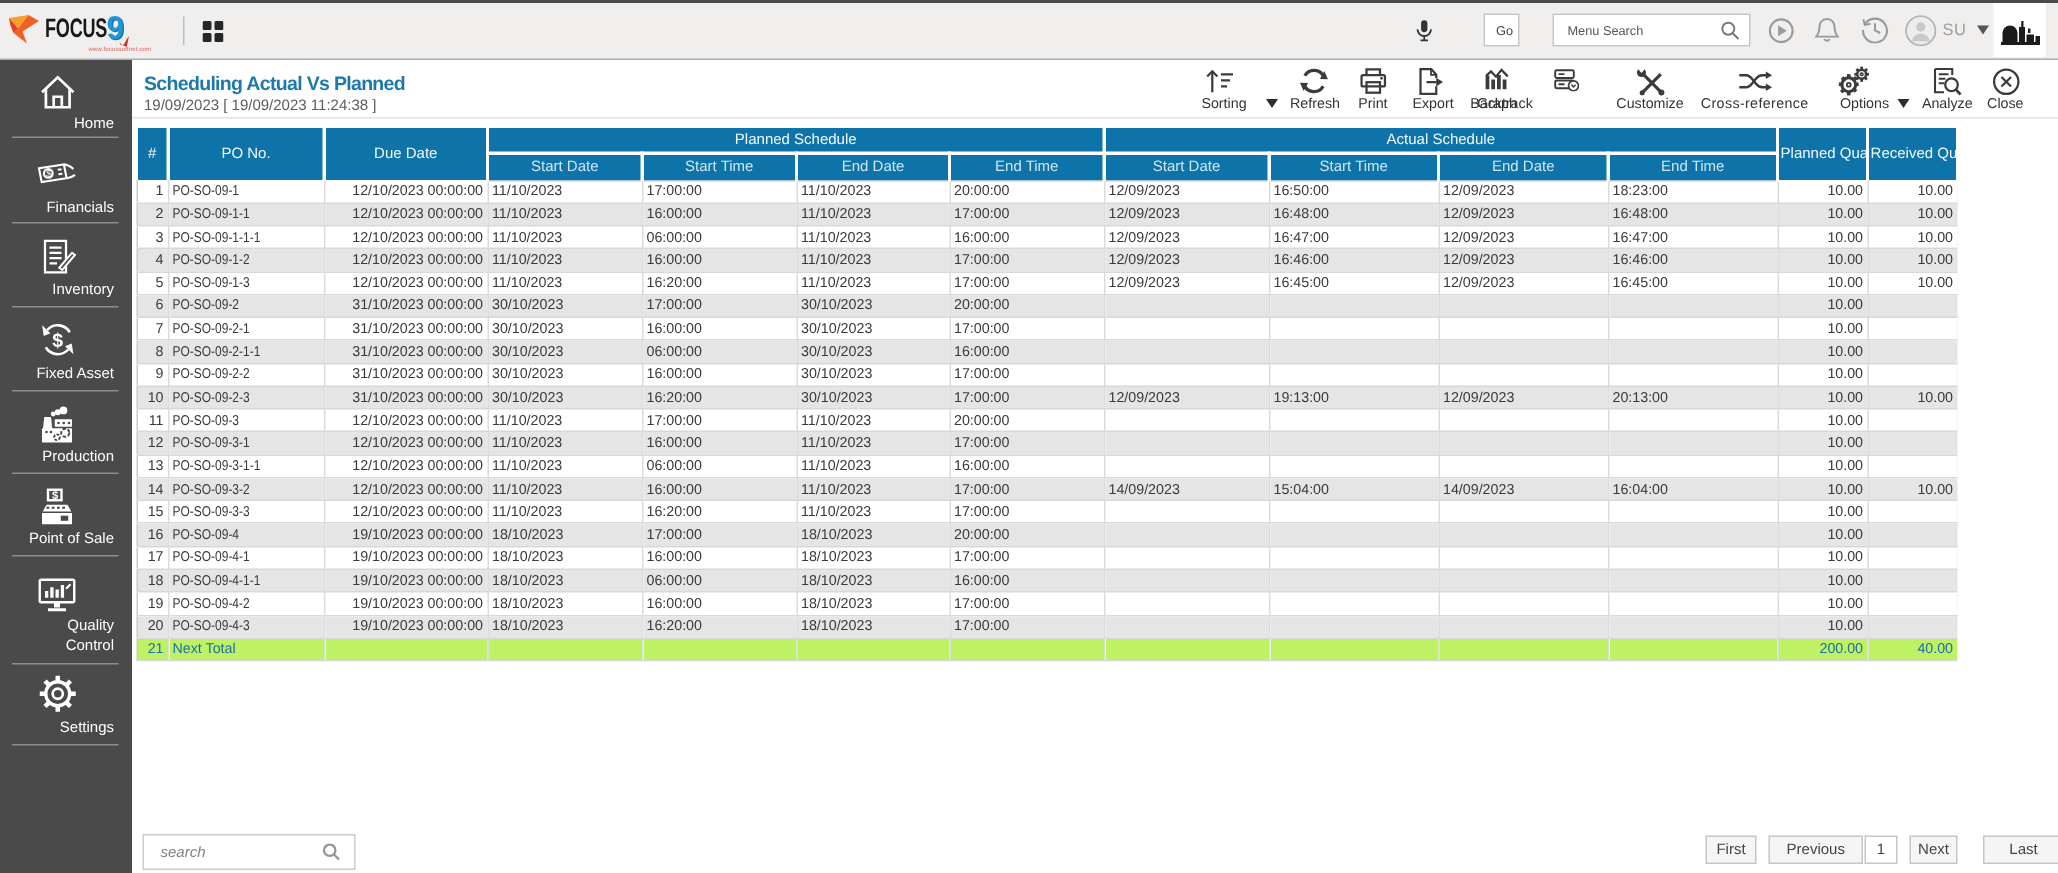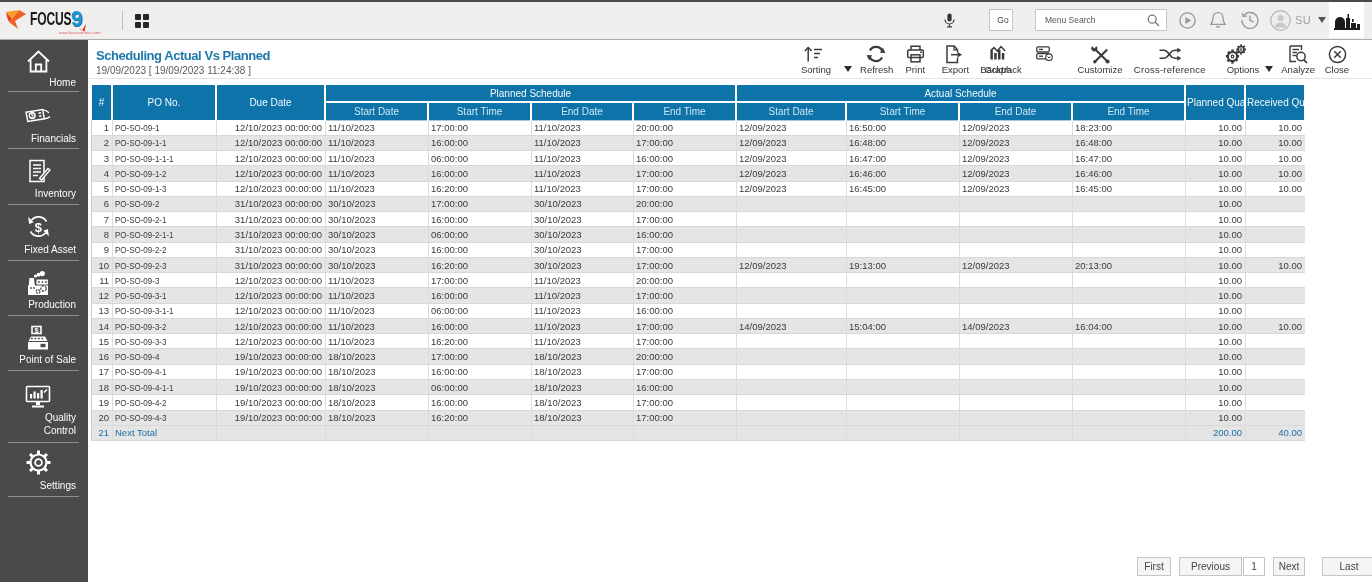--- a/index.html
+++ b/index.html
@@ -26,21 +26,21 @@
 #tablewrap{position:absolute;left:90px;top:85px;width:1215px;overflow:hidden}
 table{border-collapse:collapse;table-layout:fixed;width:1215px}
 th{background:#0d73a8;color:#f2fafd;font-weight:400;font-size:10px;border:2px solid #fff;border-bottom:none;border-top:none;overflow:hidden;white-space:nowrap}
 tr.grp th{height:17px;border-bottom:2px solid #fff}
 tr.sub th{height:18px;color:#cde7f5;border-bottom:1px solid #abc8d6}
 tr.grp th[rowspan]{border-bottom:none}
 th.qh{text-align:left;padding-left:1px}
 td{font-size:9.5px;color:#3a3a3a;height:15.27px;padding:0 2.5px;border-right:1px solid #dcdcdc;border-bottom:1px solid #d8d8d8;overflow:hidden;white-space:nowrap}
 tr.odd td{background:#fff}
 tr.even td{background:#e5e5e5}
-tr.gtot td{background:#e5e5e5;color:#1b6fa5}
+tr.gtot td{background:#bef264;color:#1b6fa5}
 td.tl{text-align:left}
 td.tr{text-align:right}
 table{border:1px solid #c9c9c9;border-top:none}
 .sq{display:inline-block;transform:scaleX(0.84);transform-origin:0 50%}
 
 #search{position:absolute;left:95px;top:555.5px;width:142px;height:24px;background:#fff;border:1px solid #ccc}
 #search .ph{position:absolute;left:11px;top:6px;font-size:10px;font-style:italic;color:#808080}
 .pgbtn{position:absolute;top:557px;height:19px;background:#f6f5f5;border:1px solid #c6c6c6;font-size:10px;color:#444;text-align:center;line-height:17px}
 </style>
 </head>
@@ -735,18 +735,25 @@
             <td></td>
             <td></td>
             <td></td>
             <td></td>
             <td class="tr">200.00</td>
             <td class="tr rqc">40.00</td>
           </tr>
 </tbody>
       </table>
 </div>
+<div id="search">
+      <span class="ph">search</span>
+<svg style="position:absolute;right:9px;top:5.5px" width="12" height="12" viewBox="0 0 12 12">
+        <circle cx="4.8" cy="4.8" r="3.8" fill="none" stroke="#949494" stroke-width="1.5"></circle>
+        <line x1="7.7" y1="7.7" x2="11" y2="11" stroke="#949494" stroke-width="1.5"></line>
+      </svg>
+</div>
 <div class="pgbtn" style="left:1137px;width:34px">First</div>
 <div class="pgbtn" style="left:1179px;width:63px">Previous</div>
 <div class="pgbtn" style="left:1243px;width:22px;background:#fff">1</div>
 <div class="pgbtn" style="left:1273px;width:32px">Next</div>
 <div class="pgbtn" style="left:1322px;width:54px">Last</div>
 </div>
 
 </body></html>

